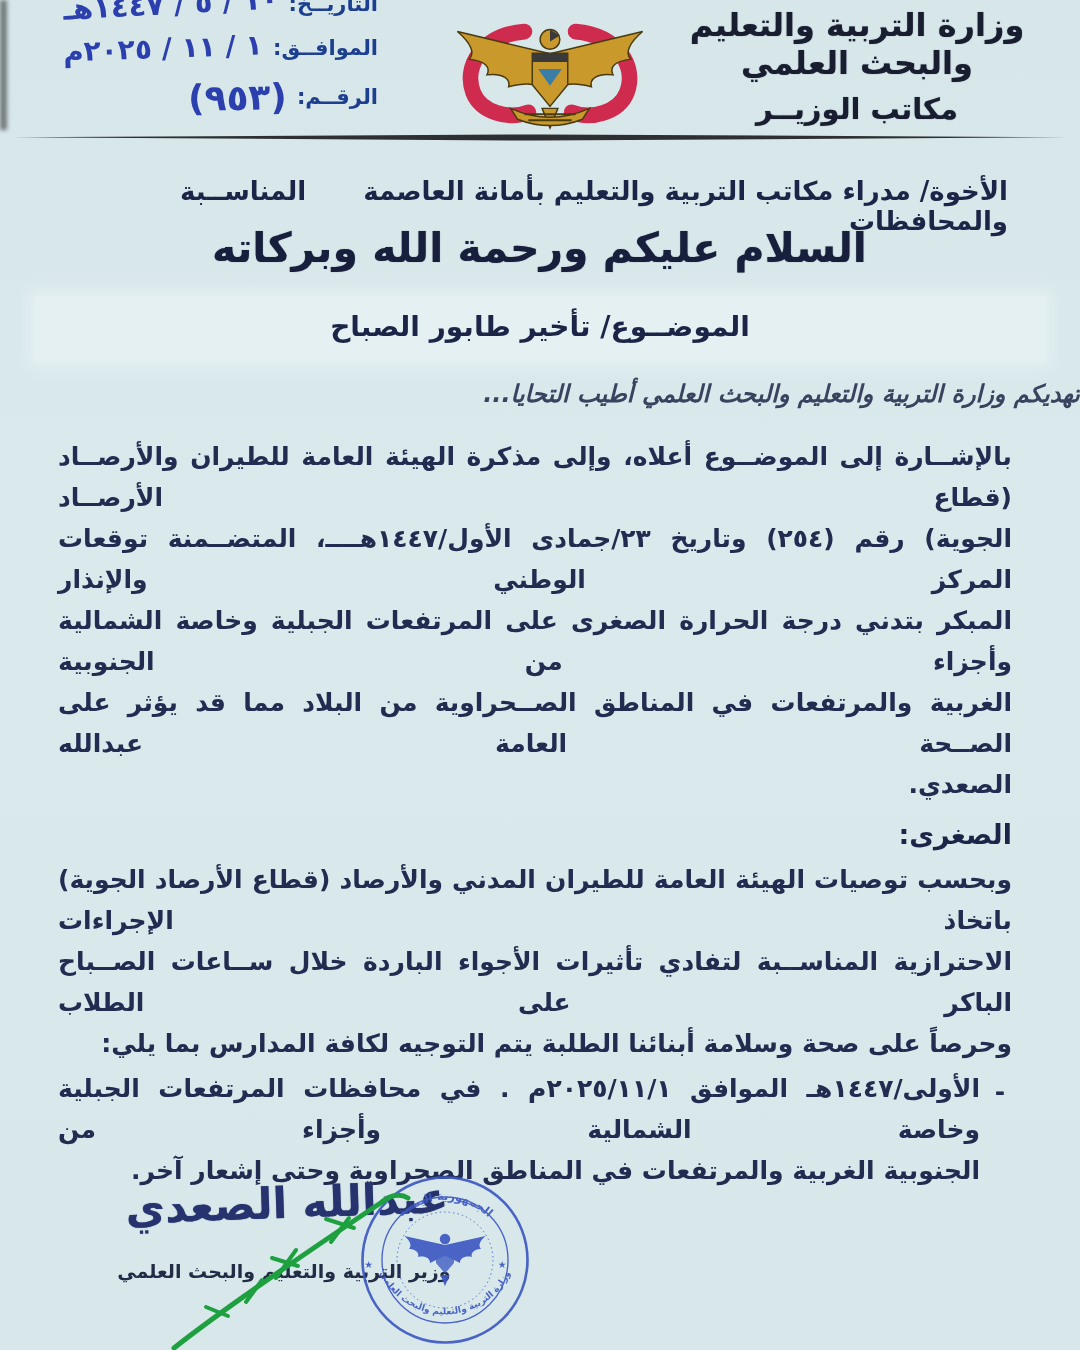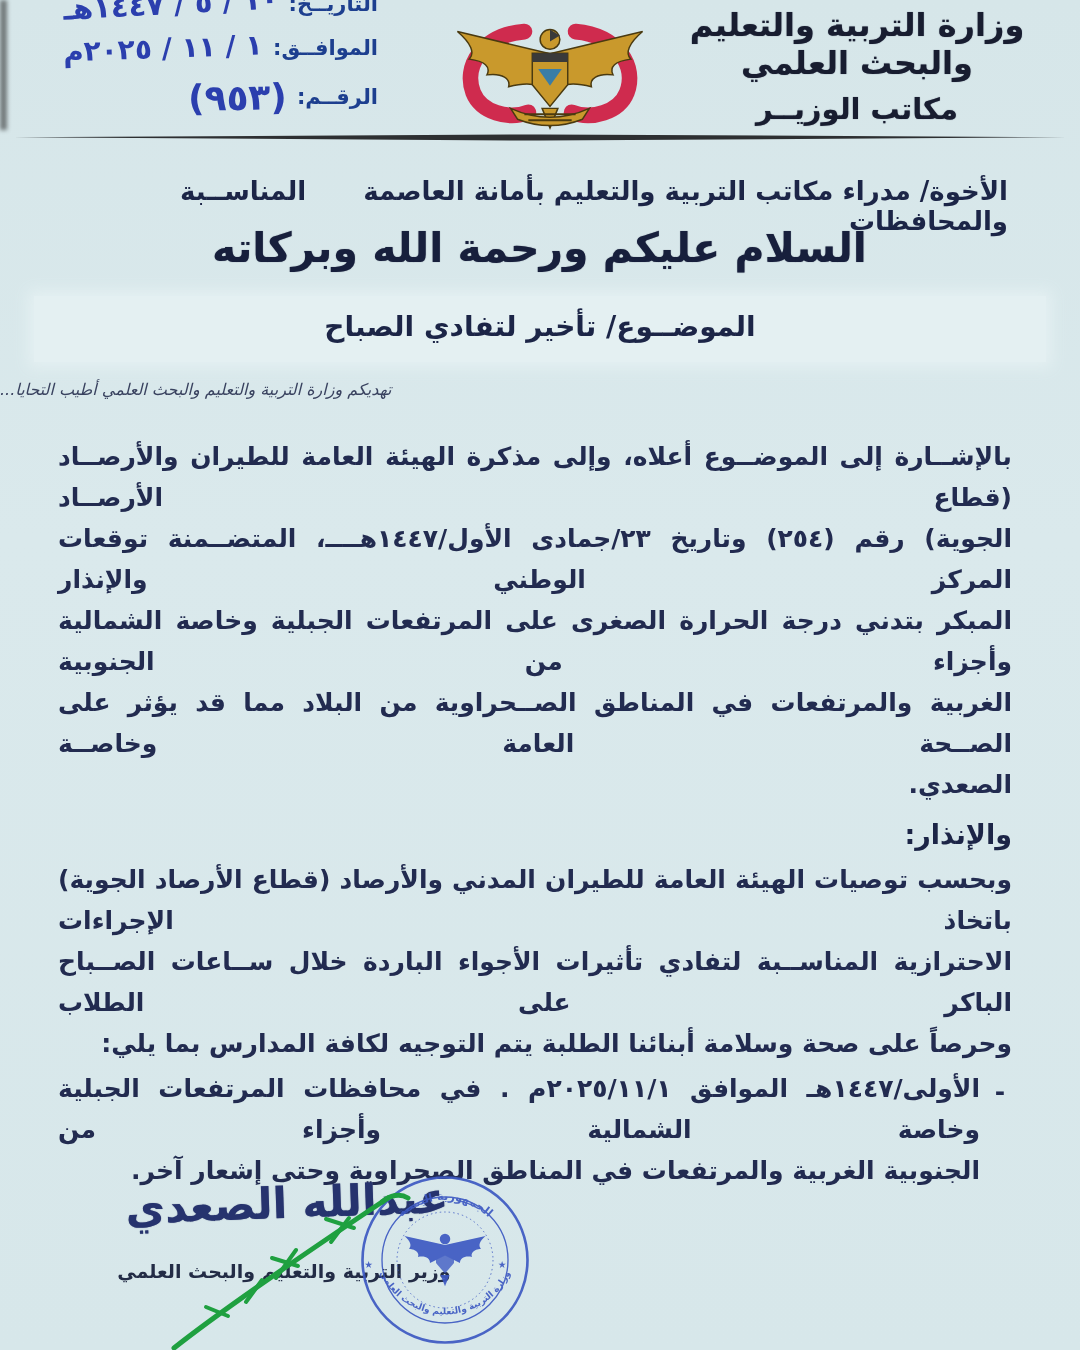--- a/index.html
+++ b/index.html
@@ -26,22 +26,22 @@
   
   .addressee{position:absolute; top:176px; left:0; right:0; padding:0 72px 0 180px;
     display:flex; justify-content:space-between; align-items:baseline;
     font-size:26px; font-weight:800; color:#1c2547;}
   .greeting{position:absolute; top:224px; left:0; right:1px; text-align:center;
     font-size:41px; font-weight:800; color:#171f3c; text-shadow:0 0 1px rgba(20,25,50,.55);}
   .subject-band{position:absolute; top:296px; left:34px; right:34px; height:66px;
     background:#e4f0f2; box-shadow:0 0 14px 6px #e4f0f2;}
   .subject{position:absolute; top:310px; left:0; right:0; text-align:center;
     font-size:28px; font-weight:800; color:#1c2547;}
-  .salutation{position:absolute; top:380px; left:0; right:0; text-align:left;
-    font-size:16px; font-weight:400; font-style:italic; color:#39425f;}
+  .salutation{position:absolute; top:380px; left:0; right:0; text-align:right;
+    font-size:24px; font-weight:700; font-style:italic; color:#39425f;}
   
   .body-flow{position:absolute; top:436px; right:68px; left:58px;
     font-size:25px; font-weight:700; color:#222b50;}
   .line{line-height:41px; text-align:justify; text-align-last:justify; text-justify:inter-word;}
   .line.last{text-align-last:right;}
   .therefore{margin:10px 0 4px; font-size:27px; font-weight:800; line-height:40px; color:#1c2547;}
   .bullets{margin-top:4px;}
   .bullet{display:flex; gap:8px;}
   .bdash{width:24px; flex:0 0 24px; text-align:center; font-weight:800; line-height:47px;}
   .bcontent{flex:1; min-width:0;}
@@ -102,33 +102,33 @@
   </svg>
 
   <div class="addressee">
     <span>الأخوة/ مدراء مكاتب التربية والتعليم بأمانة العاصمة والمحافظات</span>
     <span>المناســبة</span>
   </div>
 
   <div class="greeting">السلام عليكم ورحمة الله وبركاته</div>
 
   <div class="subject-band"></div>
-  <div class="subject">الموضــوع/ تأخير لتفادي الصباح</div>
+  <div class="subject">الموضــوع/ تأخير طابور الصباح</div>
 
   <div class="salutation">تهديكم وزارة التربية والتعليم والبحث العلمي أطيب التحايا...</div>
 
   <div class="body-flow">
     <div class="para">
         <div class="line">بالإشــارة إلى الموضــوع أعلاه، وإلى مذكرة الهيئة العامة للطيران والأرصــاد (قطاع الأرصــاد</div>
         <div class="line">الجوية) رقم (٢٥٤) وتاريخ ٢٣/جمادى الأول/١٤٤٧هــــ، المتضــمنة توقعات المركز الوطني والإنذار</div>
         <div class="line">المبكر بتدني درجة الحرارة الصغرى على المرتفعات الجبلية وخاصة الشمالية وأجزاء من الجنوبية</div>
-        <div class="line">الغربية والمرتفعات في المناطق الصــحراوية من البلاد مما قد يؤثر على الصــحة العامة وخاصــة</div>
+        <div class="line">الغربية والمرتفعات في المناطق الصــحراوية من البلاد مما قد يؤثر على الصــحة العامة عبدالله</div>
         <div class="line last">الصعدي.</div>
       </div>
-    <div class="therefore">والإنذار:</div>
+    <div class="therefore">الصغرى:</div>
     <div class="para">
         <div class="line">وبحسب توصيات الهيئة العامة للطيران المدني والأرصاد (قطاع الأرصاد الجوية) باتخاذ الإجراءات</div>
         <div class="line">الاحترازية المناســبة لتفادي تأثيرات الأجواء الباردة خلال ســاعات الصــباح الباكر على الطلاب</div>
         <div class="line last">وحرصاً على صحة وسلامة أبنائنا الطلبة يتم التوجيه لكافة المدارس بما يلي:</div>
       </div>
     <div class="bullets">
         <div class="bullet">
           <div class="bdash">-</div>
           <div class="bcontent">
             <div class="line">الأولى/١٤٤٧هـ الموافق ٢٠٢٥/١١/١م . في محافظات المرتفعات الجبلية وخاصة الشمالية وأجزاء من</div>

